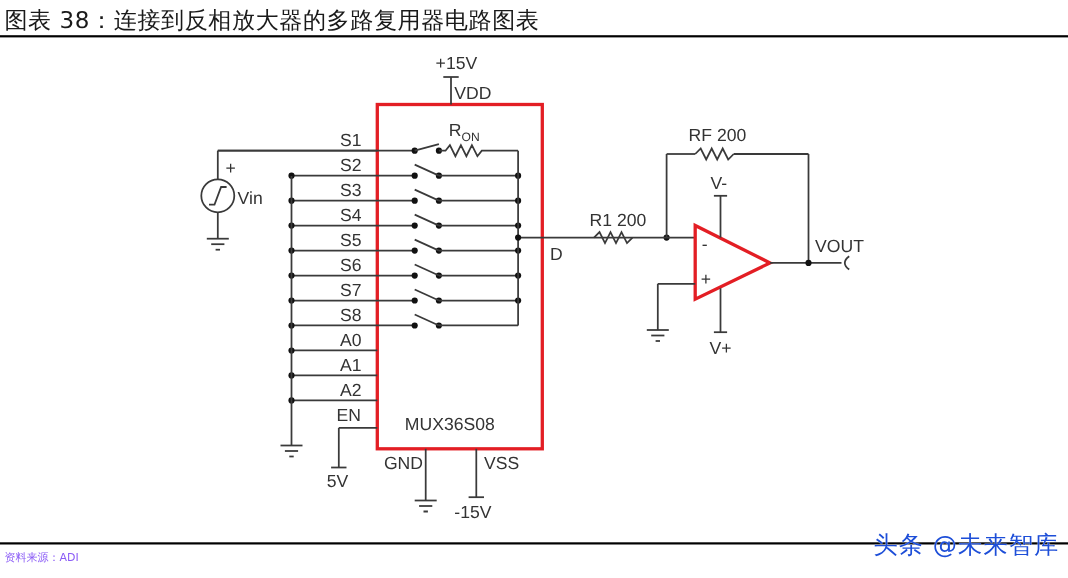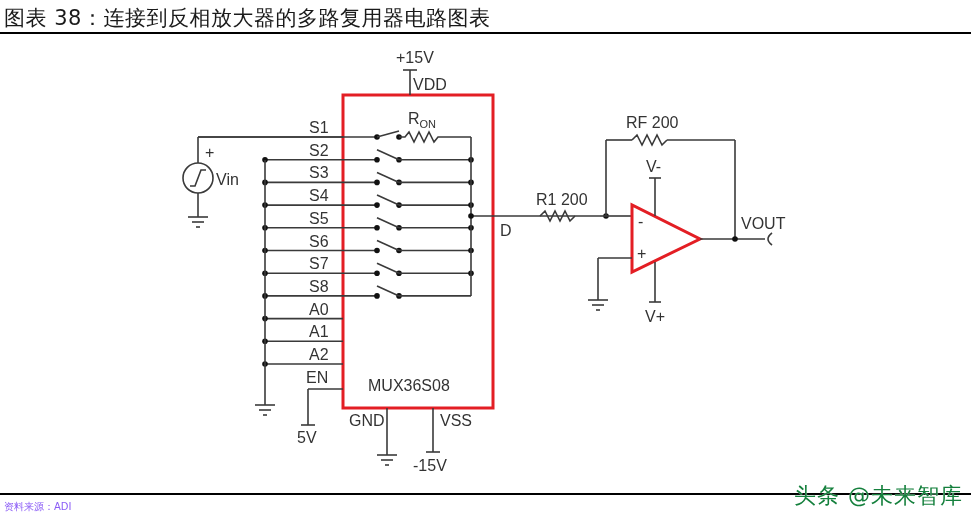--- a/index.html
+++ b/index.html
@@ -3,21 +3,21 @@
 <meta charset="utf-8">
 <style>
   html, body { margin: 0; padding: 0; background: #ffffff; }
   body { width: 971px; height: 525px; position: relative; overflow: hidden;
          font-family: "DejaVu Sans", "Liberation Sans", sans-serif; }
   .title { position: absolute; left: 4px; top: 4px; font-size: 21px; font-weight: normal;
            color: #1a1a1a; letter-spacing: 0.5px; white-space: nowrap; }
   .rule-top { position: absolute; left: 0; top: 32px; width: 971px; height: 2px; background: #000; }
   .rule-bottom { position: absolute; left: 0; top: 493px; width: 971px; height: 2px; background: #000; }
   .source { position: absolute; left: 4px; top: 500px; font-size: 10px; color: #8b5cf6; white-space: nowrap; }
-  .watermark { position: absolute; right: 8px; top: 481px; font-size: 22px; color: #15803d;
+  .watermark { position: absolute; right: 8px; top: 481px; font-size: 22px; color: #1d4ed8;
                background: rgba(255,255,255,0.0); white-space: nowrap;
                text-shadow: 0 0 1px #fff; letter-spacing: 1px; }
   svg { position: absolute; left: 0; top: 0; }
   .lbl { font-family: "Liberation Sans", sans-serif; font-size: 16px; fill: #333; }
   .lbl-sm { font-family: "Liberation Sans", sans-serif; font-size: 11px; fill: #333; }
   .w { stroke: #3a3a3a; stroke-width: 1.6; fill: none; }
   .red { stroke: #e31e24; stroke-width: 3; fill: none; }
   .dot { fill: #111; }
 </style>
 </head>

